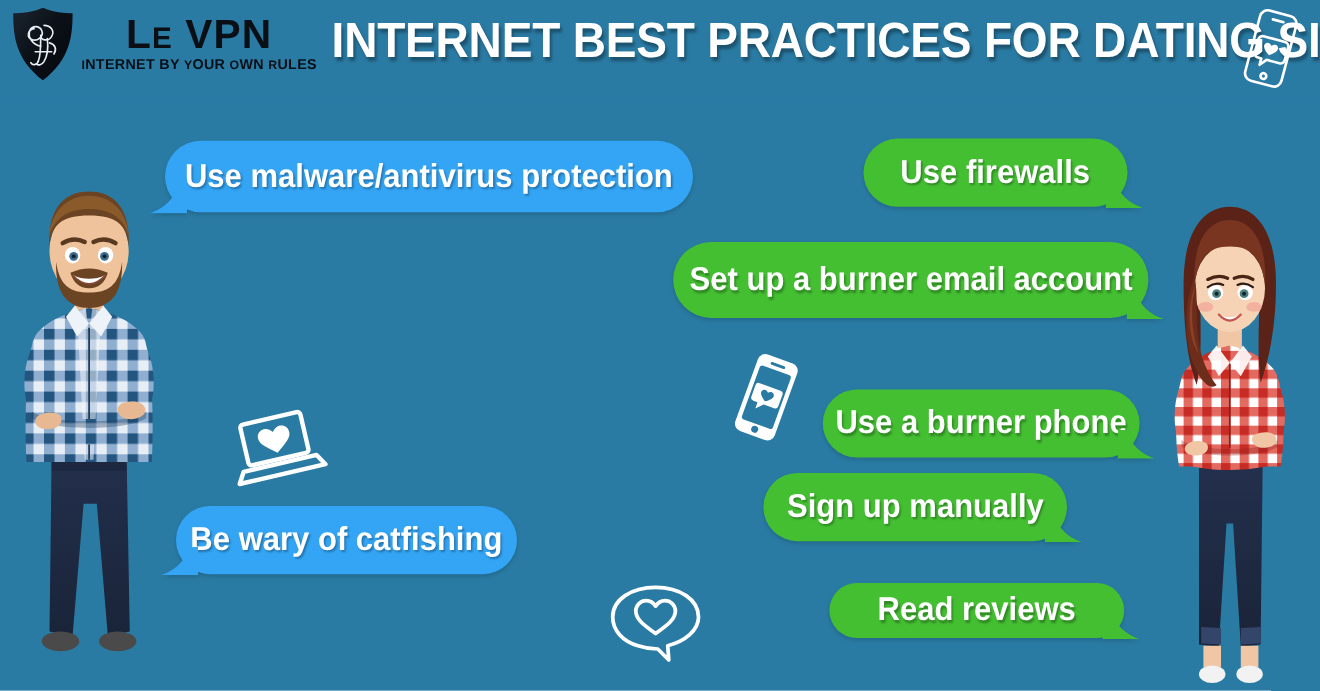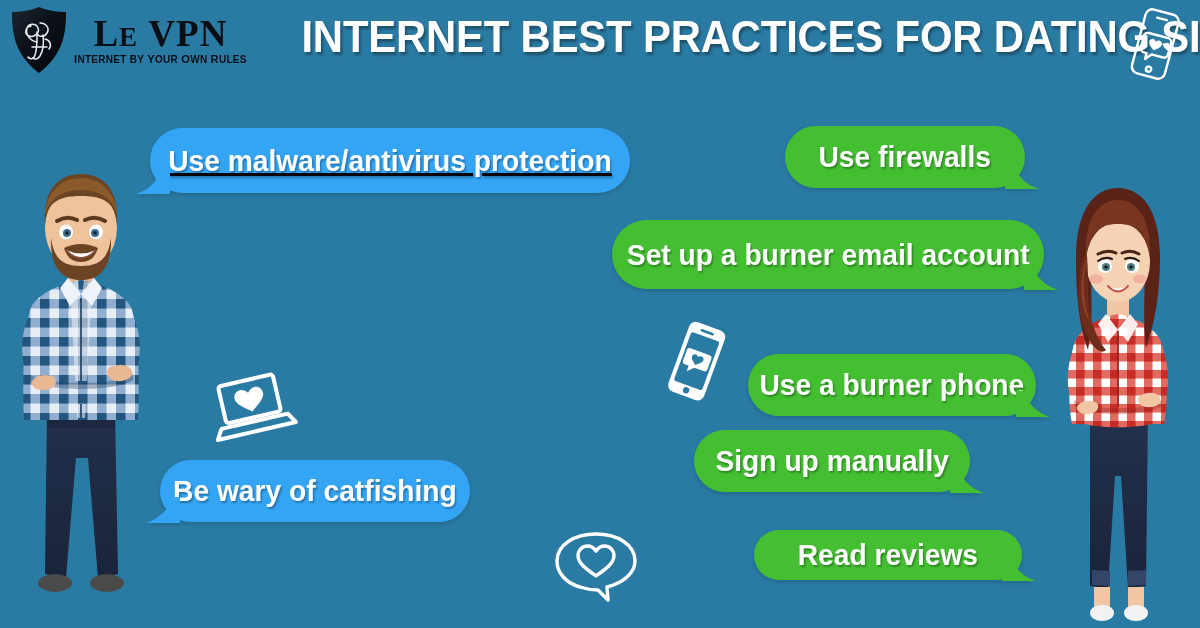--- a/index.html
+++ b/index.html
@@ -36,39 +36,39 @@
     flex: 0 0 auto;
   }
   .logo-text {
     margin-left: 6px;
     display: flex;
     flex-direction: column;
     align-items: center;
     line-height: 1;
   }
   .logo-main {
-    font-family: Liberation Serif, serif;
+    font-family: Liberation Sans, sans-serif;
     font-size: 37px;
     font-weight: bold;
     color: #0a0f16;
     letter-spacing: 1px;
     text-transform: uppercase;
   }
   .logo-main .small { font-size: 27px; }
   .logo-tag {
     margin-top: 2px;
     font-family: "Liberation Sans", sans-serif;
     font-size: 11.2px;
     font-weight: bold;
     color: #0a0f16;
     letter-spacing: .3px;
     text-transform: uppercase;
     white-space: nowrap;
   }
-  .logo-tag .sm { font-size: 10px; }
+  .logo-tag .sm { font-size: 13px; }
 
   .page-title {
     position: absolute;
     left: 272px; top: 11px;
     width: 840px;
     text-align: center;
     font-family: "Liberation Sans Narrow", "Liberation Sans", sans-serif;
     font-size: 45px;
     font-weight: bold;
     color: #ffffff;
@@ -329,21 +329,21 @@
 
   <div class="decor" style="left:550px; top:528px;">
     <svg width="92" height="76" viewBox="0 0 92 76">
       <g fill="none" stroke="#ffffff" stroke-width="3.4" stroke-linejoin="round" stroke-linecap="round">
         <path d="M46 6 C24 6 7 17 7 33 C7 45 16 55 30 59 C36 61 42 62 48 62 L58 72 L57 59 C73 55 85 45 85 33 C85 17 68 6 46 6 Z"></path>
         <path d="M46 48 C35 40 28 35 28 27.5 C28 22 32.5 18 37.5 18 C41 18 44 20 46 23 C48 20 51 18 54.5 18 C59.5 18 64 22 64 27.5 C64 35 57 40 46 48 Z"></path>
       </g>
     </svg>
   </div>
 
-  <div class="bubble blue" style="left:150px; top:128px; width:480px; height:65px;text-decoration:underline;">
+  <div class="bubble blue" style="left:150px; top:128px; width:480px; height:65px;">
     <span class="btext">Use malware/antivirus protection</span>
     <span class="tail">
       <svg width="34" height="26" viewBox="0 0 34 26">
           <path d="M34 0 L34 26 L0 26 C12 22 22 14 26 0 Z" fill="#34a5f5"></path>
         </svg>
     </span>
   </div>
 
 
 

